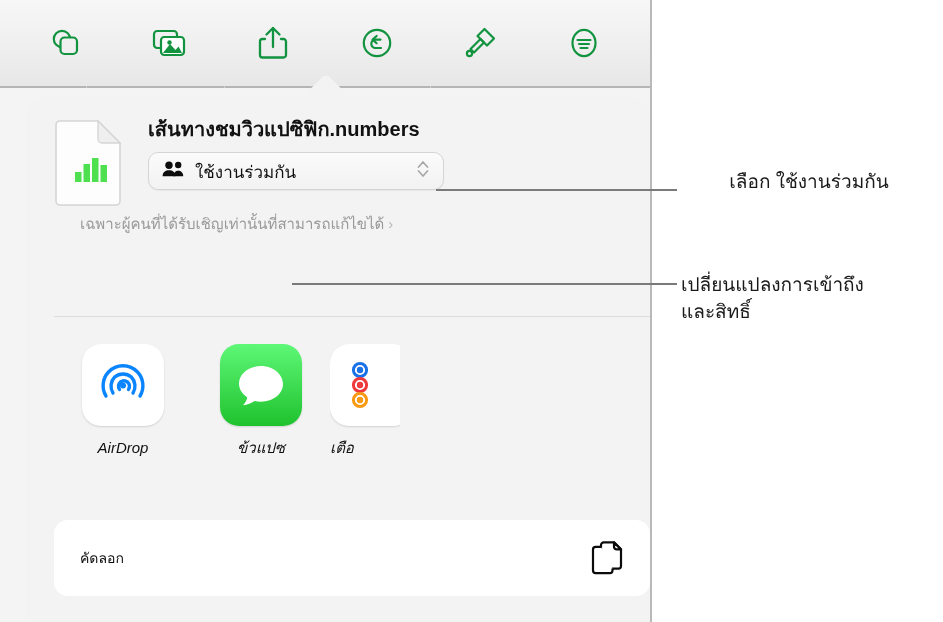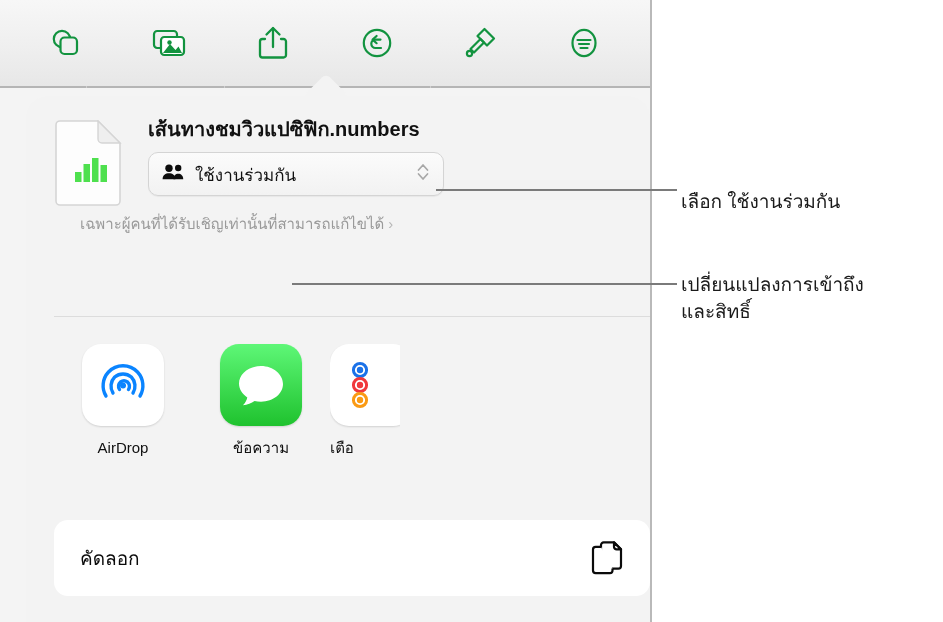--- a/index.html
+++ b/index.html
@@ -119,21 +119,21 @@
   #doc-title {
     font-size: 20px;
     font-weight: bold;
     color: #111;
     line-height: 26px;
     white-space: nowrap;
   }
   #share-popup {
     margin-top: 10px;
     width: 296px;
-    height: 44px;
+    height: 38px;
     background: linear-gradient(to bottom, #fbfbfb, #f2f2f2);
     border: 1px solid #d4d4d4;
     border-radius: 10px;
     box-shadow: 0 1px 1px rgba(0,0,0,0.05);
     display: flex;
     align-items: center;
     padding: 0 12px;
     box-sizing: border-box;
     cursor: default;
   }
@@ -180,20 +180,21 @@
   #apps-row {
     position: absolute;
     left: 0;
     top: 248px;
     width: 624px;
     height: 160px;
     display: flex;
     align-items: flex-start;
     padding-left: 28px;
     box-sizing: border-box;
+    font-style: italic;
   }
   .app-item {
     width: 138px;
     flex: 0 0 138px;
     display: flex;
     flex-direction: column;
     align-items: center;
     cursor: default;
   }
   .app-tile {
@@ -228,21 +229,21 @@
     background: #ffffff;
     border-radius: 14px;
     display: flex;
     align-items: center;
     justify-content: space-between;
     padding: 0 26px;
     box-sizing: border-box;
     cursor: default;
   }
   #copy-label {
-    font-size: 19px;
+    font-size: 14px;
     color: #0b0b0b;
   }
 
   
   .leader {
     position: absolute;
     height: 2px;
     background: #7a7a7a;
     z-index: 5;
   }
@@ -391,21 +392,21 @@
         </div>
         <div class="app-label">AirDrop</div>
       </div>
 
       <div class="app-item">
         <div class="app-tile" style="background:linear-gradient(to bottom,#5ef777,#1fc22e);">
           <svg width="58" height="58" viewBox="0 0 58 58">
             <path d="M29 10 C16.5 10 7 18 7 27.6 c0 5.6 3.2 10.6 8.3 13.8 c-0.6 3.1 -2.4 5.9 -4.4 7.8 c4.5 -0.5 8.6 -2.2 11.6 -4.3 c2 0.5 4.2 0.8 6.5 0.8 c12.5 0 22 -8 22 -17.6 S41.5 10 29 10 Z" fill="#ffffff"></path>
           </svg>
         </div>
-        <div class="app-label">ข้อความ</div>
+        <div class="app-label">ข้วแปซ</div>
       </div>
 
 
 
       <div class="app-item clipped">
         <div class="app-tile" style="background:#ffffff;">
           <svg width="58" height="58" viewBox="0 0 58 58">
             <circle cx="18" cy="14" r="6.6" fill="none" stroke="#1b72e8" stroke-width="3"></circle>
             <circle cx="18" cy="14" r="3.2" fill="#1b72e8"></circle>
             <circle cx="18" cy="29" r="6.6" fill="none" stroke="#f0383c" stroke-width="3"></circle>
@@ -426,17 +427,17 @@
           <path d="M24 5.4 L31 12.4 H26.6 A2.6 2.6 0 0 1 24 9.8 Z" fill="#ffffff" stroke="#0b0b0b" stroke-width="2.2" stroke-linejoin="round"></path>
           <path d="M22.5 31.6 V33.5 a2.6 2.6 0 0 1 -2.6 2.6 H5.6 A2.6 2.6 0 0 1 3 33.5 V12.5 a2.6 2.6 0 0 1 2.6 -2.6 H11" fill="#ffffff" stroke="#0b0b0b" stroke-width="2.2" stroke-linejoin="round"></path>
         </svg>
       </span>
     </div>
 
   </div>
 </div>
 
 <div class="leader" style="left:436px; top:189px; width:241px;"></div>
-<div class="callout-text" style="left:681px; top:188px; width:256px;">เลือก ใช้งานร่วมกัน</div>
+<div class="callout-text" style="left:681px; top:168px; width:256px;text-align:center;">เลือก ใช้งานร่วมกัน</div>
 
 <div class="leader" style="left:292px; top:283px; width:385px;"></div>
 <div class="callout-text" style="left:681px; top:271px; width:258px;">เปลี่ยนแปลงการเข้าถึง
 และสิทธิ์</div>
 
 </body></html>

